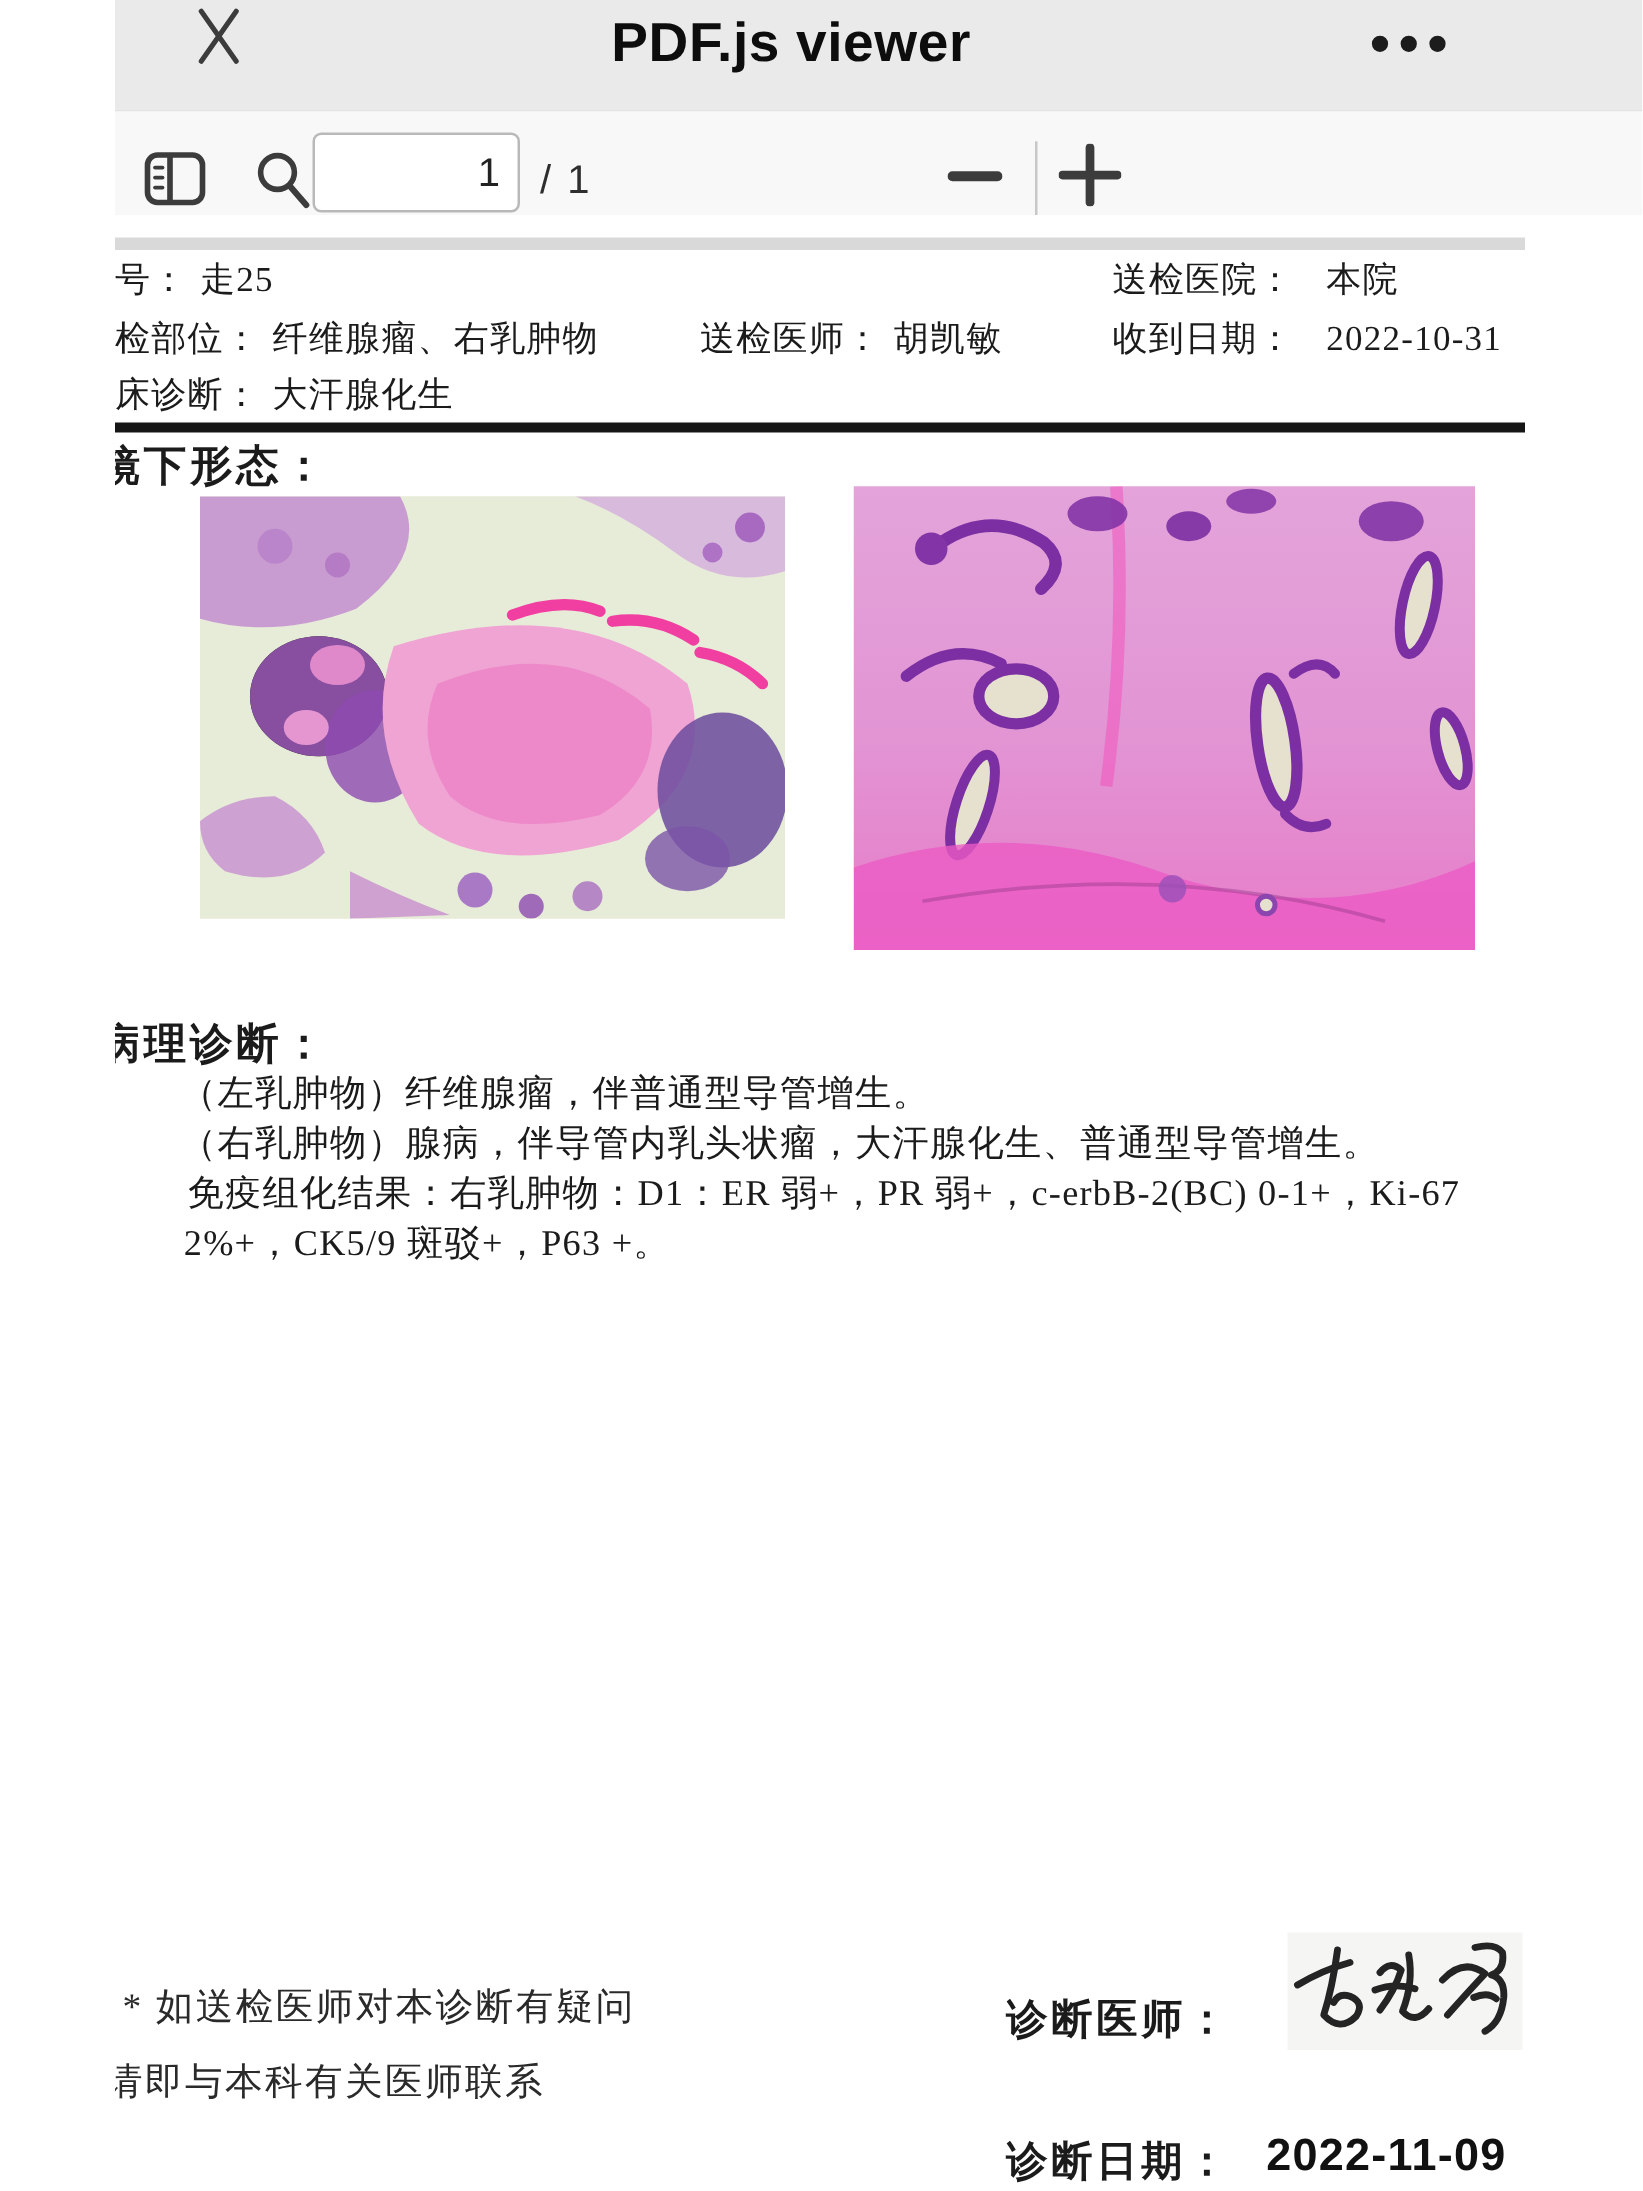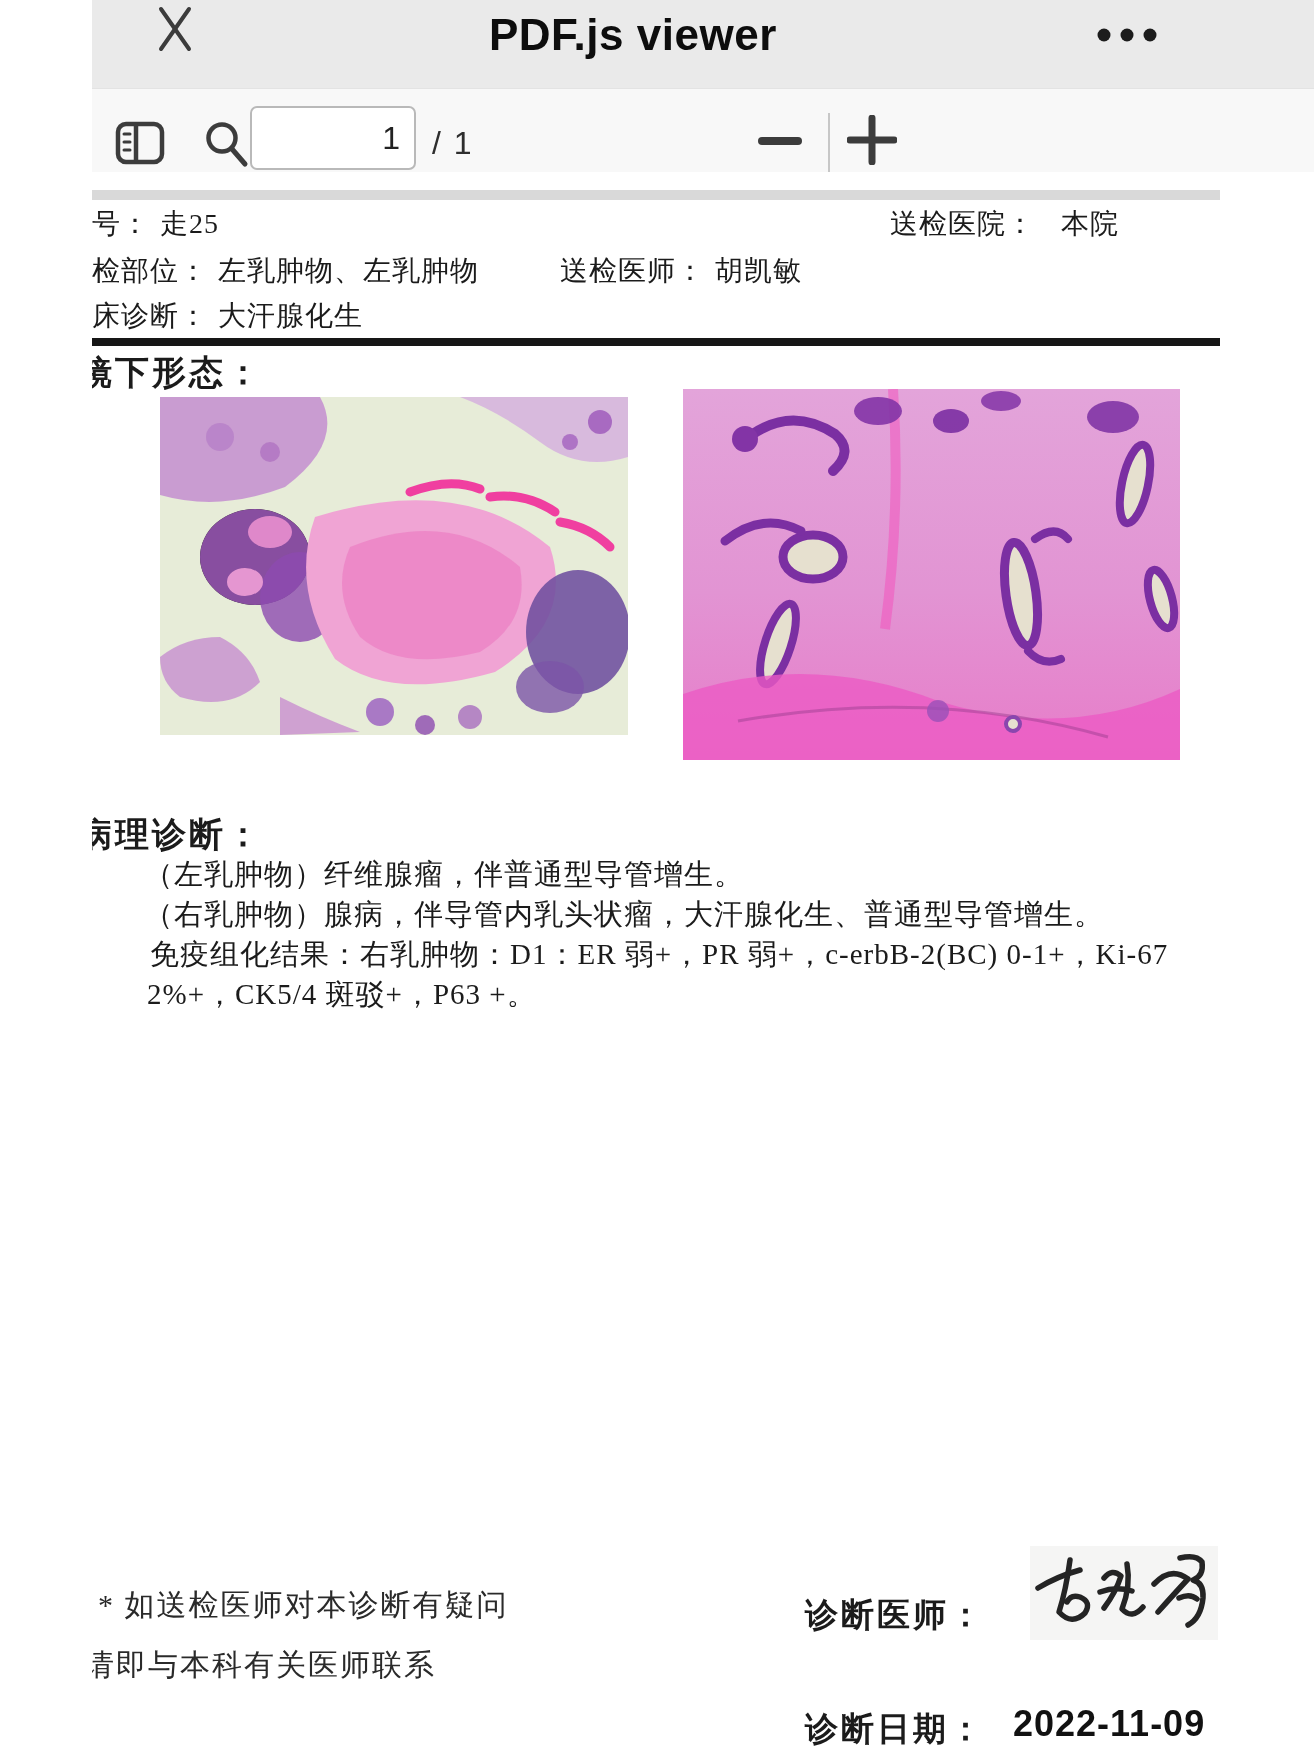--- a/index.html
+++ b/index.html
@@ -109,24 +109,27 @@
   <div class="page-topedge"></div>
 
   <div class="f" style="left:0;top:33px">
     <span class="lbl">号：</span><span class="val">走25</span>
   </div>
   <div class="f" style="left:798px;top:33px">
     <span class="lbl">送检医院：</span><span class="val gap-lg">本院</span>
   </div>
 
   <div class="f" style="left:0;top:80px">
-    <span class="lbl">检部位：</span><span class="val">左乳肿物、左乳肿物</span>
+    <span class="lbl">检部位：</span><span class="val">纤维腺瘤、右乳肿物</span>
   </div>
   <div class="f" style="left:468px;top:80px">
     <span class="lbl">送检医师：</span><span class="val">胡凯敏</span>
+  </div>
+  <div class="f" style="left:798px;top:80px">
+    <span class="lbl">收到日期：</span><span class="val gap-lg">2022-10-31</span>
   </div>
 
   <div class="f" style="left:0;top:125px">
     <span class="lbl">床诊断：</span><span class="val">大汗腺化生</span>
   </div>
 
   <div class="rule"></div>
 
   <div class="sec-head" style="left:-14px;top:178px">镜下形态：</div>
 
@@ -176,21 +179,21 @@
       <path d="M55,332 Q250,298 425,348" stroke="rgba(150,60,140,0.45)" stroke-width="3" fill="none"></path>
       <circle cx="255" cy="322" r="11" fill="#9a50b8" opacity="0.8"></circle>
       <circle cx="330" cy="335" r="7" fill="#e6e0cf" stroke="#8a46ae" stroke-width="4"></circle>
     </svg>
   </div>
 
   <div class="sec-head" style="left:-14px;top:640px">病理诊断：</div>
   <div class="diag-line" style="left:52px;top:683px">（左乳肿物）纤维腺瘤，伴普通型导管增生。</div>
   <div class="diag-line" style="left:52px;top:723px">（右乳肿物）腺病，伴导管内乳头状瘤，大汗腺化生、普通型导管增生。</div>
   <div class="diag-line" style="left:58px;top:763px">免疫组化结果：右乳肿物：D1：ER 弱+，PR 弱+，c-erbB-2(BC) 0-1+，Ki-67</div>
-  <div class="diag-line" style="left:55px;top:803px">2%+，CK5/4 斑驳+，P63 +。</div>
+  <div class="diag-line" style="left:55px;top:803px">2%+，CK5/9 斑驳+，P63 +。</div>
 
   <div class="note" style="left:6px;top:1413px">* 如送检医师对本诊断有疑问</div>
   <div class="note" style="left:-8px;top:1473px">请即与本科有关医师联系</div>
 
   <div class="sign-label" style="left:713px;top:1421px">诊断医师：</div>
   <div class="signature" aria-label="handwritten signature">
     <svg width="188" height="94" viewBox="0 0 188 94">
       <g stroke="#242424" stroke-width="5.5" fill="none" stroke-linecap="round" stroke-linejoin="round">
         <path d="M8,42 Q28,30 50,24"></path>
         <path d="M40,14 Q36,44 29,66 Q42,80 55,67 Q62,56 50,51 Q41,48 37,56"></path>

